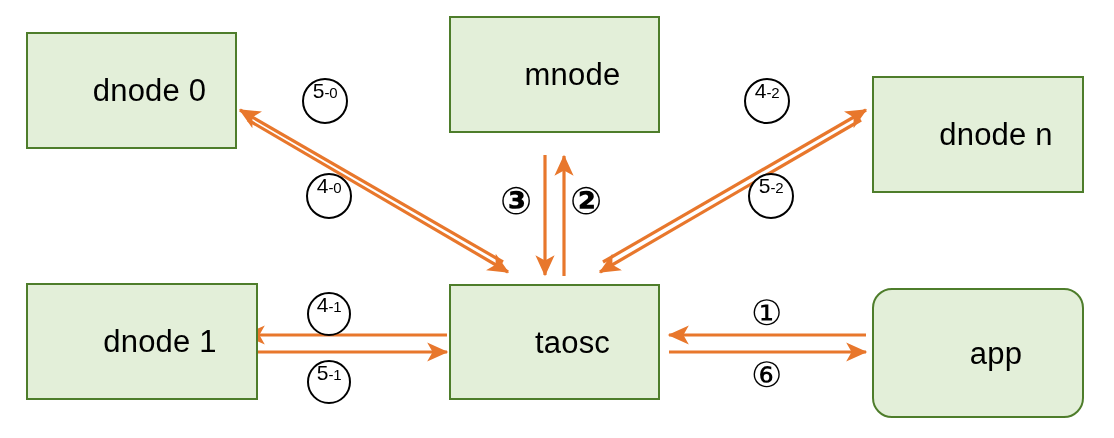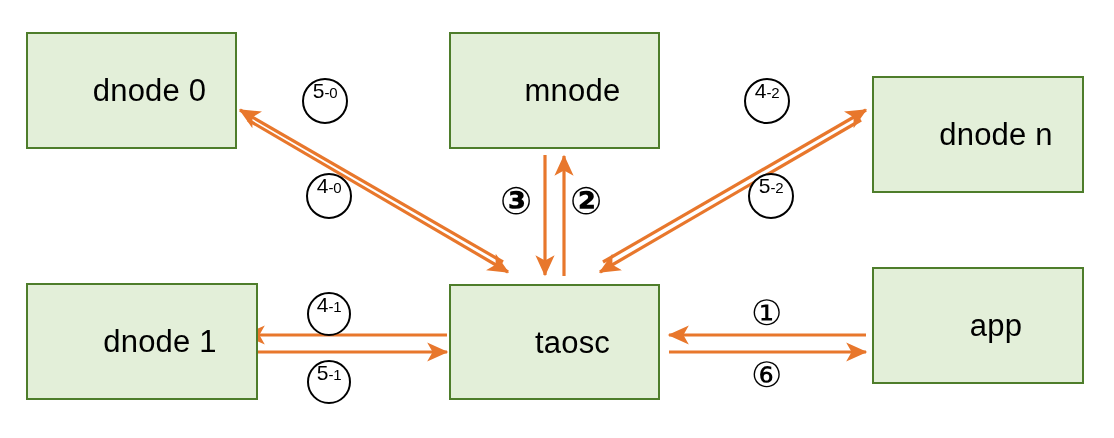--- a/index.html
+++ b/index.html
@@ -75,37 +75,37 @@
 
       <line x1="866" y1="335" x2="669" y2="335"></line>
       <line x1="669" y1="352" x2="866" y2="352"></line>
     </g>
   </svg>
 
   <div class="node" style="left:26px;top:32px;width:211px;height:117px;">
     <span class="node-label">dnode 0</span>
   </div>
 
-  <div class="node" style="left:449px;top:32px;width:211px;height:117px;">
+  <div class="node" style="left:449px;top:16px;width:211px;height:117px;">
     <span class="node-label">mnode</span>
   </div>
 
   <div class="node" style="left:872px;top:32px;width:212px;height:117px;margin-top:44px;">
     <span class="node-label">dnode n</span>
   </div>
 
   <div class="node" style="left:26px;top:283px;width:232px;height:117px;">
     <span class="node-label">dnode 1</span>
   </div>
 
   <div class="node" style="left:449px;top:284px;width:211px;height:116px;text-align:center;">
     <span class="node-label">taosc</span>
   </div>
 
-  <div class="node" style="left:872px;top:267px;width:212px;height:117px;">
+  <div class="node" style="left:872px;top:288px;width:212px;height:130px;border-radius:20px;">
     <span class="node-label">app</span>
   </div>
 
   <div class="badge" style="left:302px;top:78px;width:46px;height:46px;">
     <span class="num">5</span>
     <span class="suf">-0</span>
   </div>
 
   <div class="badge" style="left:306px;top:173px;width:46px;height:46px;">
     <span class="num">4</span>

